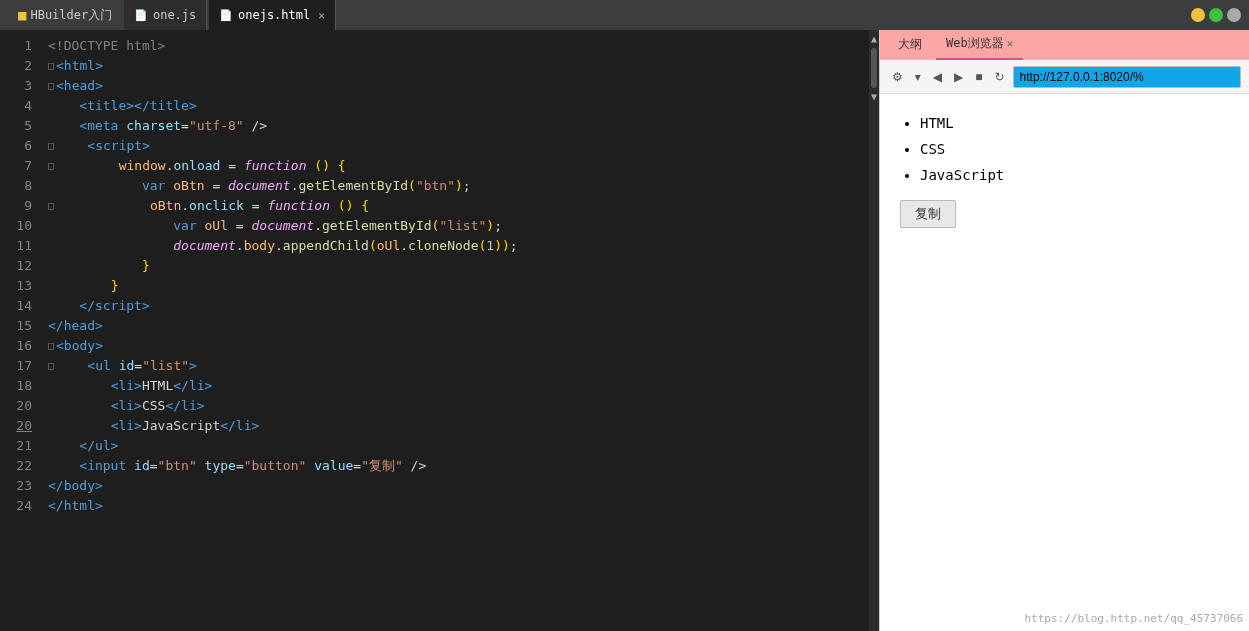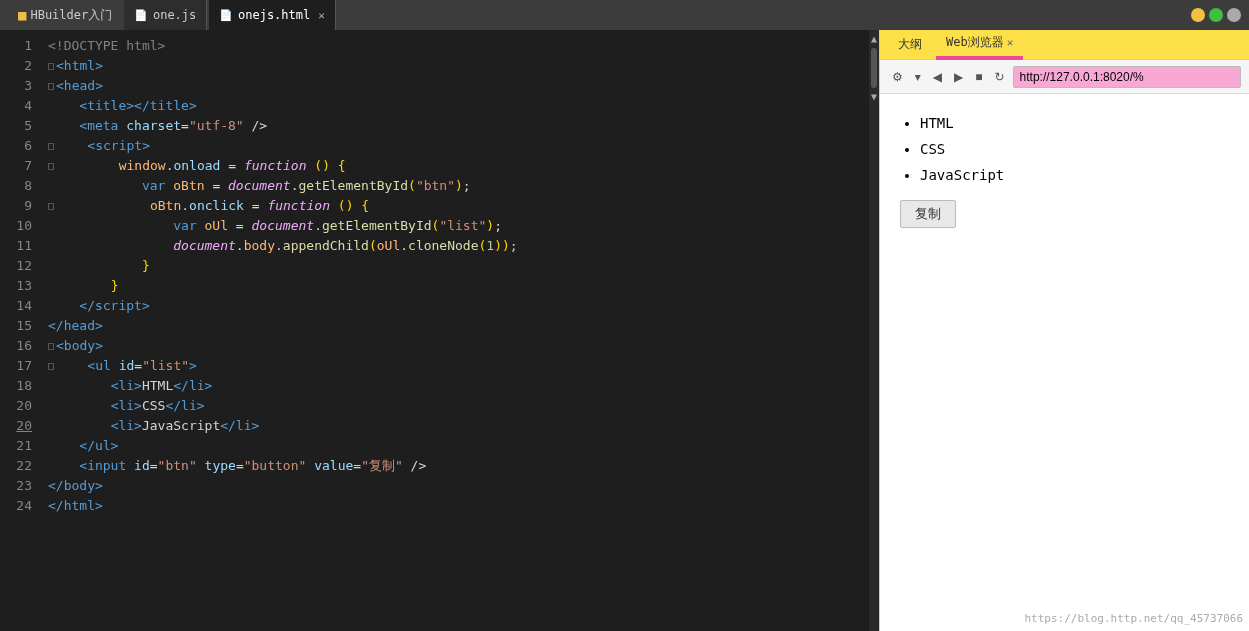--- a/index.html
+++ b/index.html
@@ -26,27 +26,27 @@
     .line-numbers { background: #1e1e1e; color: #858585; padding: 6px 0; width: 40px; text-align: right; padding-right: 8px; user-select: none; line-height: 20px; flex-shrink: 0; font-size: 13px; }
     .code-area { flex: 1; padding: 6px 0 6px 8px; overflow: auto; line-height: 20px; white-space: pre; font-size: 13px; }
 
     
     .scrollbar-right { width: 10px; background: #2a2a2a; display: flex; flex-direction: column; align-items: center; padding: 2px 0; }
     .scroll-arrow { color: #aaa; font-size: 10px; cursor: pointer; line-height: 14px; }
     .scroll-thumb { width: 6px; background: #555; border-radius: 3px; height: 40px; margin: 2px 0; }
 
     
     .right-panel { width: 370px; background: #f0f0f0; border-left: 1px solid #ccc; display: flex; flex-direction: column; flex-shrink: 0; }
-    .right-panel-header { background: #fde047; height: 30px; display: flex; align-items: center; border-bottom: 1px solid #ccc; padding: 0 8px; gap: 4px; }
+    .right-panel-header { background: #fca5a5; height: 30px; display: flex; align-items: center; border-bottom: 1px solid #ccc; padding: 0 8px; gap: 4px; }
     .right-tab { padding: 0 10px; height: 30px; display: flex; align-items: center; font-size: 12px; color: #333; cursor: pointer; }
-    .right-tab.active { border-bottom: 4px solid #ec4899; }
+    .right-tab.active { border-bottom: 2px solid #ec4899; }
     .right-tab-close { font-size: 11px; color: #666; margin-left: 3px; cursor: pointer; }
     .browser-toolbar { background: #f5f5f5; height: 34px; display: flex; align-items: center; padding: 0 8px; gap: 4px; border-bottom: 1px solid #ddd; }
     .browser-btn { background: none; border: none; cursor: pointer; color: #555; font-size: 12px; padding: 2px 4px; display: flex; align-items: center; }
-    .address-bar { flex: 1; height: 22px; border: 1px solid #bbb; border-radius: 2px; padding: 0 6px; font-size: 12px; background: #f9a8d4; }
+    .address-bar { flex: 1; height: 22px; border: 1px solid #bbb; border-radius: 2px; padding: 0 6px; font-size: 12px; background: #0ea5e9; }
     .browser-content { flex: 1; background: #fff; padding: 16px 20px; }
     .browser-list { list-style: disc; padding-left: 20px; font-size: 14px; color: #000; line-height: 26px; }
     .copy-btn { display: inline-block; margin-top: 12px; padding: 4px 14px; background: #e8e8e8; border: 1px solid #bbb; font-size: 13px; color: #333; cursor: pointer; border-radius: 2px; }
     .watermark { position: absolute; bottom: 6px; right: 6px; font-size: 11px; color: #aaa; pointer-events: none; }
     .c-tag { color: #569cd6; }
     .c-attr { color: #9cdcfe; }
     .c-value { color: #ce9178; }
     .c-keyword { color: #569cd6; }
     .c-italic { font-style: italic; color: #f0abfc; }
     .c-var { color: #fdba74; }

